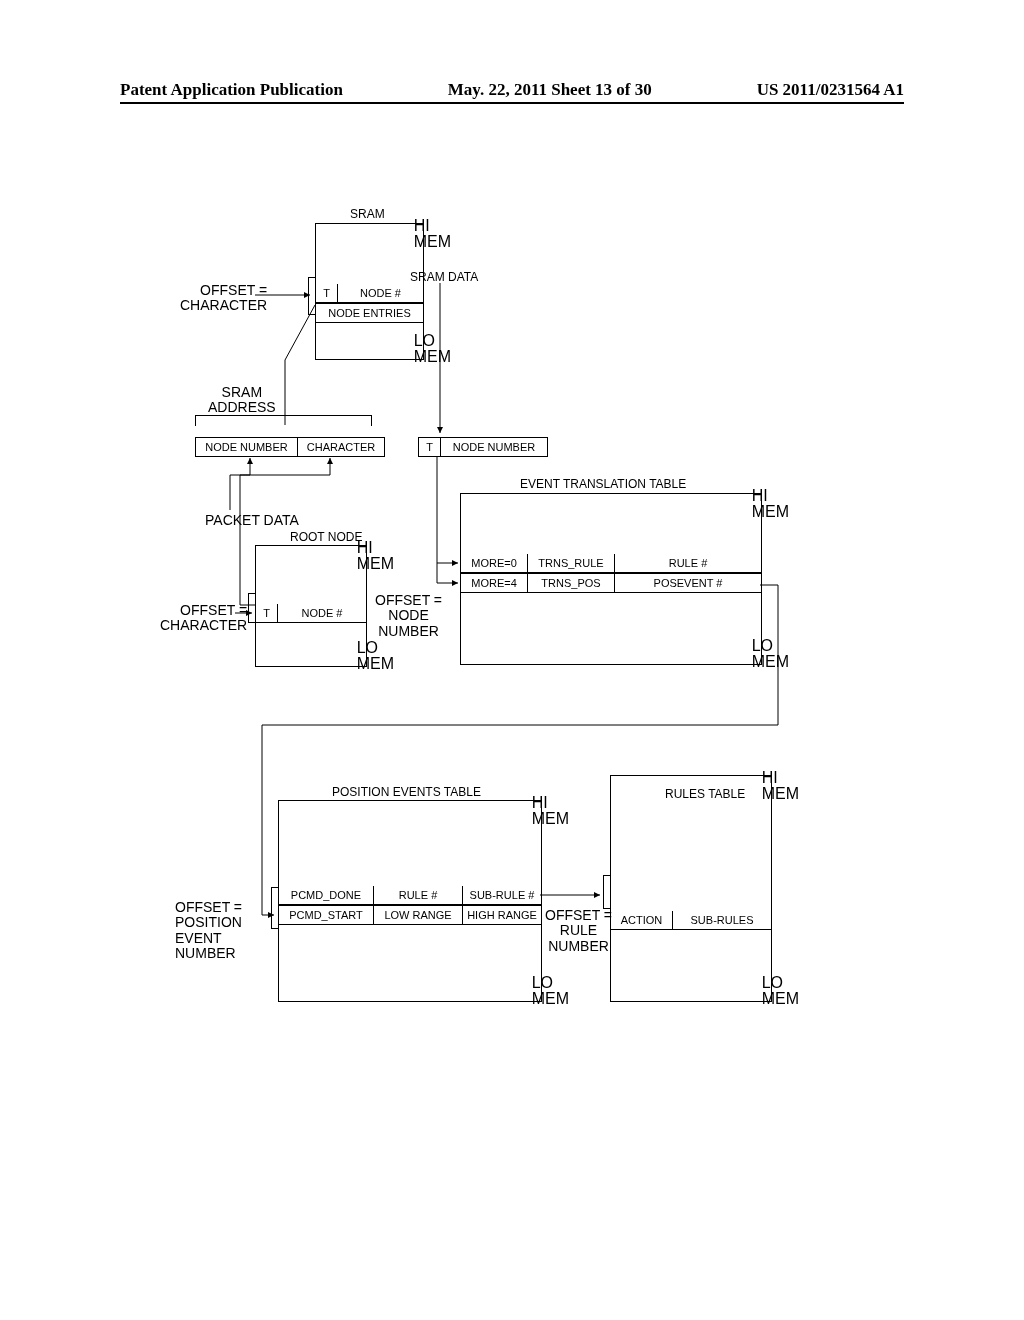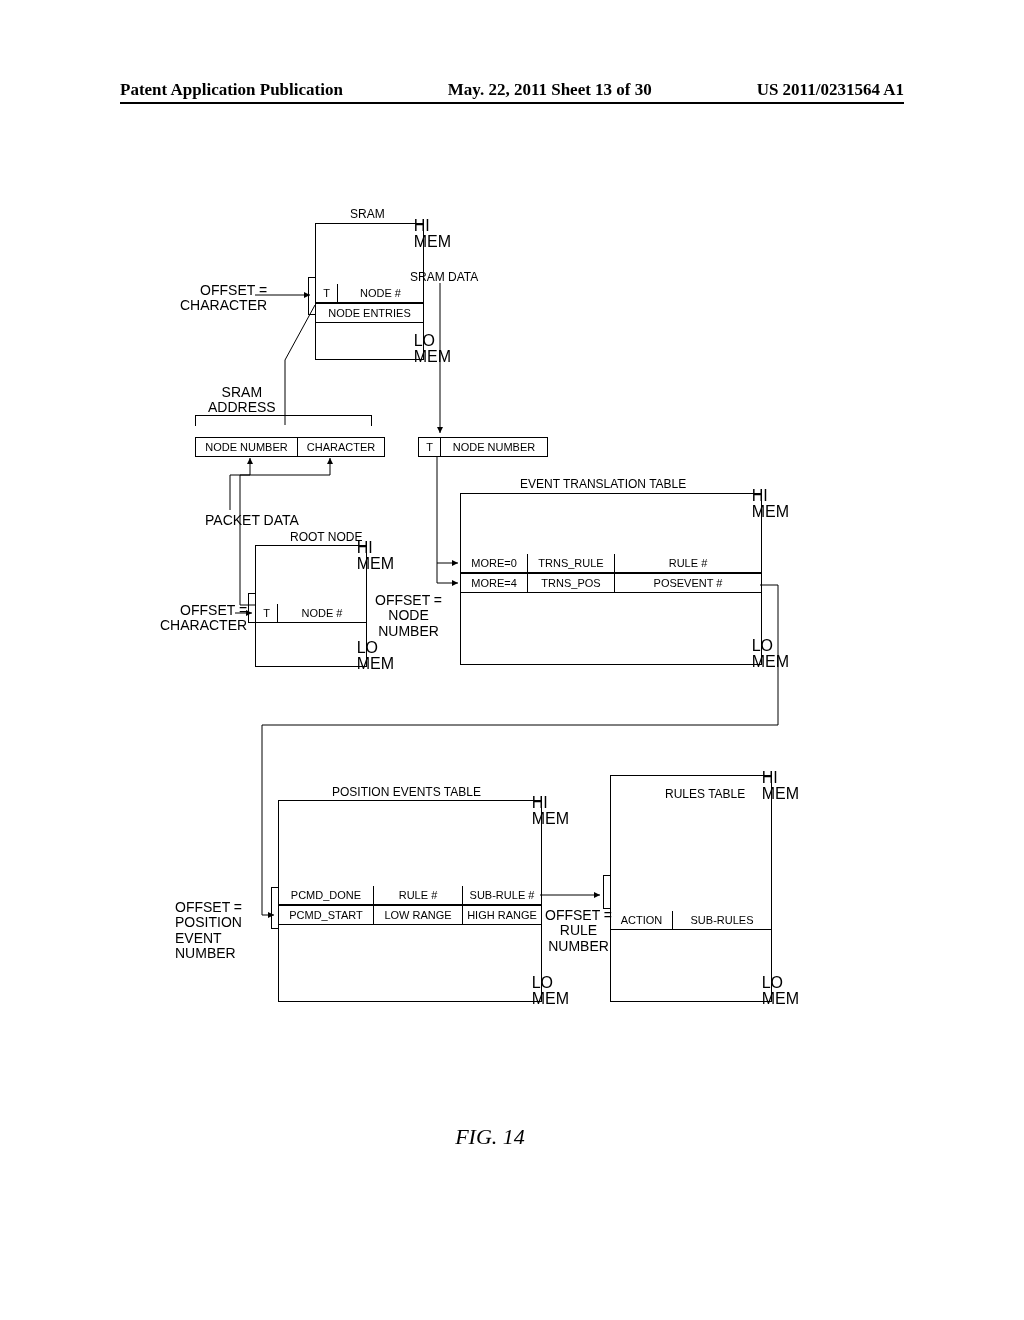--- a/index.html
+++ b/index.html
@@ -253,14 +253,13 @@
 
     <path d="M297,242 L297,348 L318,348" stroke="#000" fill="none" marker-end="url(#ah)"></path>
     <path d="M297,348 L297,368 L318,368" stroke="#000" fill="none" marker-end="url(#ah)"></path>
 
     <path d="M620,370 L638,370 L638,510 L122,510 L122,700 L134,700" stroke="#000" fill="none" marker-end="url(#ah)"></path>
 
     <path d="M400,680 L460,680" stroke="#000" fill="none" marker-end="url(#ah)"></path>
 
   </svg>
 
-  <div class="fig-caption">FIG. 14</div>
 </div>
 
 </body></html>

